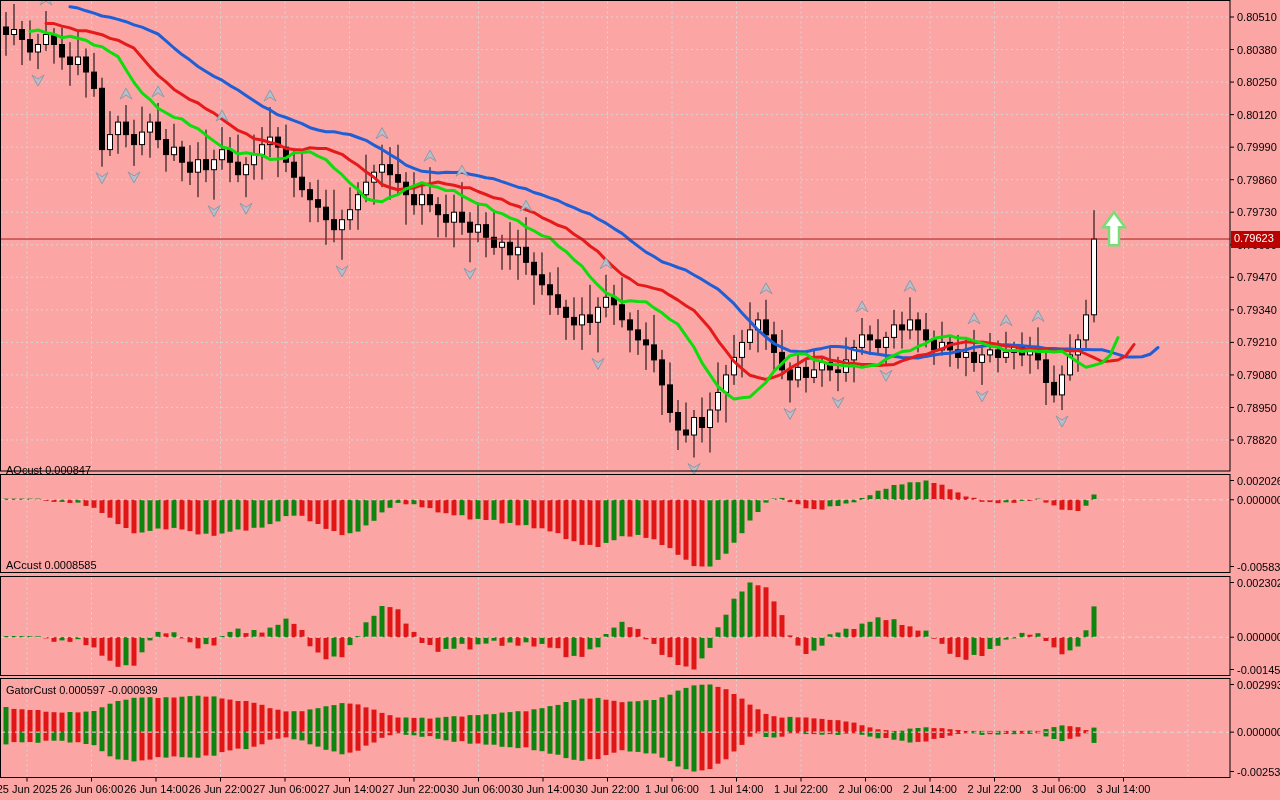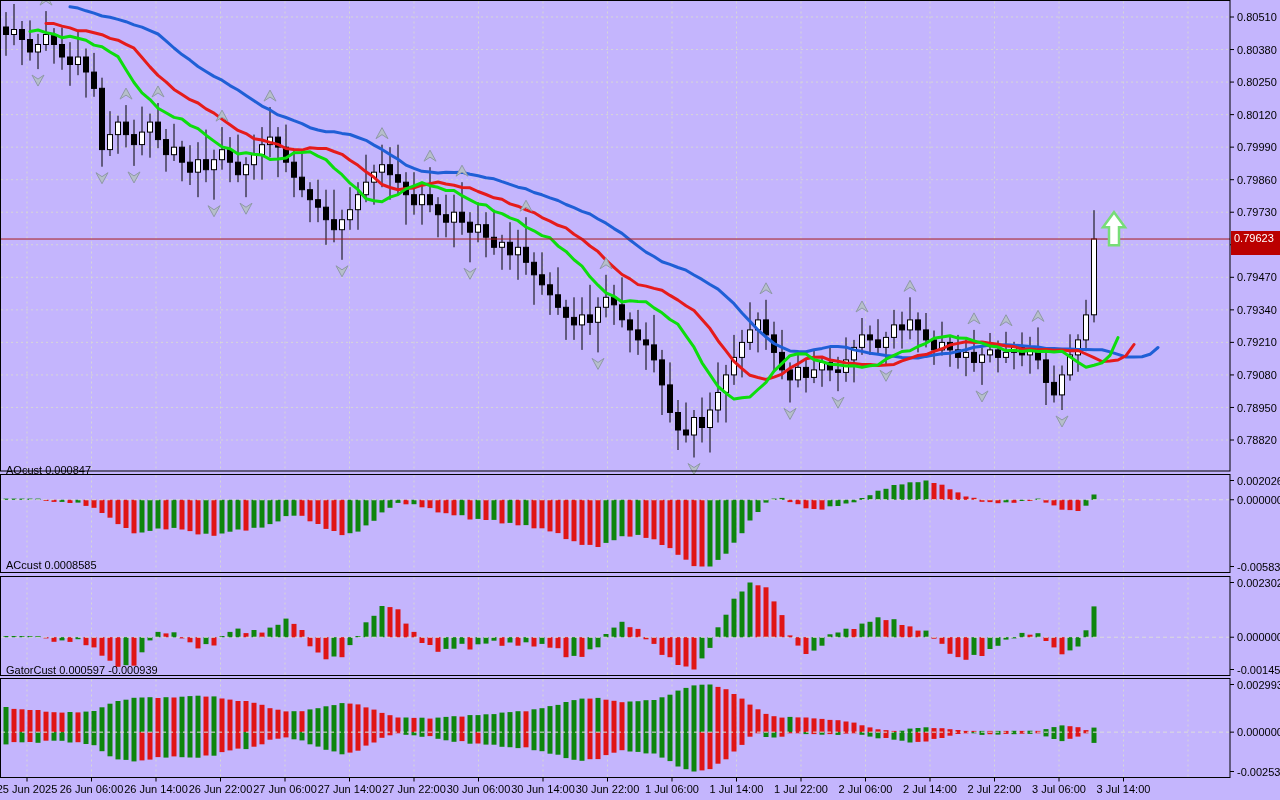--- a/index.html
+++ b/index.html
@@ -1,20 +1,20 @@
 <!DOCTYPE html>
 <html><head>
 <meta charset="utf-8">
 <style>
   html,body{margin:0;padding:0;background:#ffffff;}
-  .chart-root{position:relative;width:1280px;height:800px;background:#c4b5fd;overflow:hidden;
+  .chart-root{position:relative;width:1280px;height:800px;background:#fca5a5;overflow:hidden;
               font-family:"Liberation Sans",sans-serif;}
   svg{position:absolute;left:0;top:0;}
   .plabel{position:absolute;left:6px;font-size:11px;color:#000;white-space:pre;}
-  .badge{position:absolute;left:1231px;width:49px;height:24px;background:#bb0000;color:#fff;
+  .badge{position:absolute;left:1231px;width:49px;height:17px;background:#bb0000;color:#fff;
          font-size:11px;line-height:15px;padding-left:3px;box-sizing:border-box;}
 </style>
 </head>
 <body>
 
 <div class="chart-root">
   <svg id="chart-svg" width="1280" height="800">
       <g>
         <line x1="27" y1="1.5" x2="27" y2="470" stroke="#d6d6d6" stroke-dasharray="2,3"></line>
         <line x1="91.5" y1="1.5" x2="91.5" y2="470" stroke="#d6d6d6" stroke-dasharray="2,3"></line>
@@ -1068,16 +1068,16 @@
         <text x="994.5" y="793" text-anchor="middle">2 Jul 22:00</text>
         <line x1="1059" y1="777.5" x2="1059" y2="781.5" stroke="#000"></line>
         <text x="1059" y="793" text-anchor="middle">3 Jul 06:00</text>
         <line x1="1123.5" y1="777.5" x2="1123.5" y2="781.5" stroke="#000"></line>
         <text x="1123.5" y="793" text-anchor="middle">3 Jul 14:00</text>
       </g>
     </svg>
 
   <div class="plabel" style="top:464px"><span>AOcust</span> <span>0.000847</span></div>
   <div class="plabel" style="top:559px"><span>ACcust</span> <span>0.0008585</span></div>
-  <div class="plabel" style="top:664px"><span>GatorCust</span> <span>0.000597 -0.000939</span></div>
+  <div class="plabel" style="top:684px"><span>GatorCust</span> <span>0.000597 -0.000939</span></div>
 
   <div class="badge" style="top:231px">0.79623</div>
 </div>
 
 </body></html>

